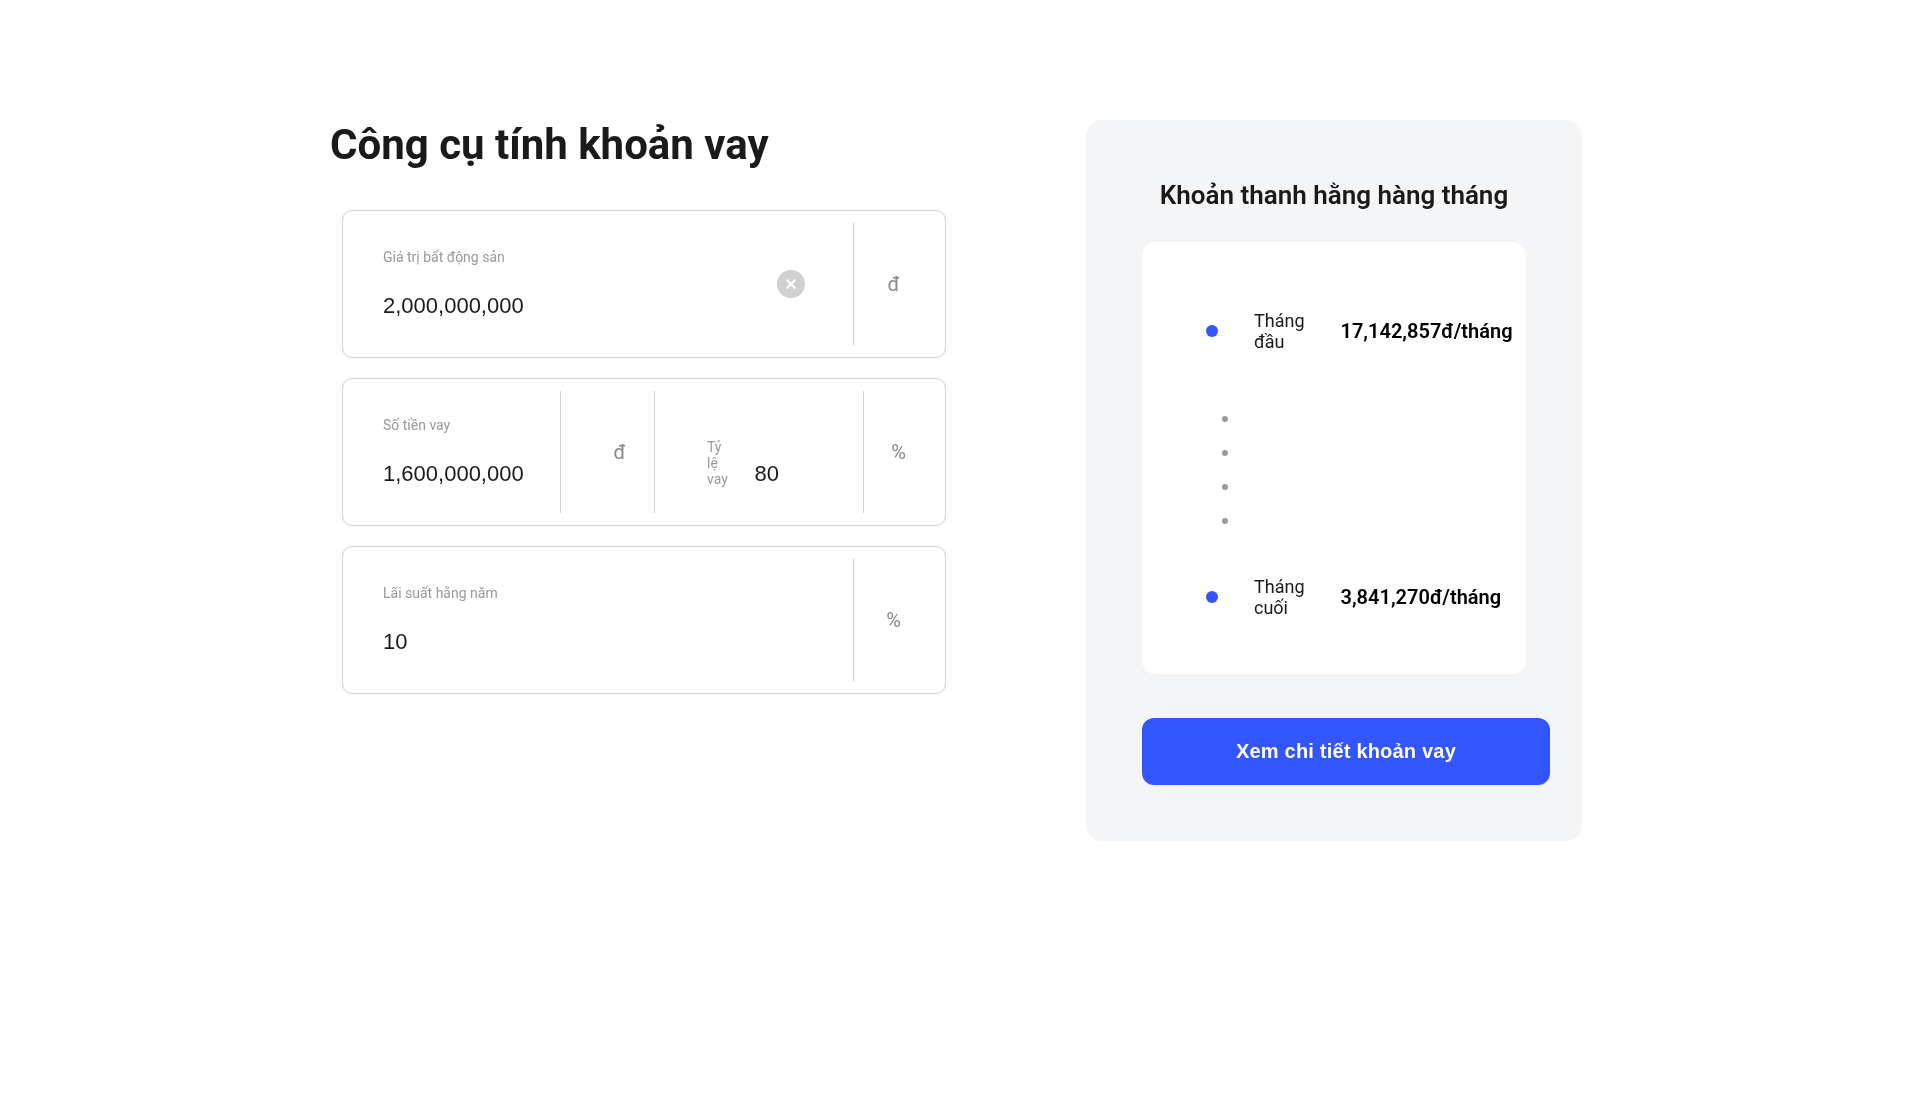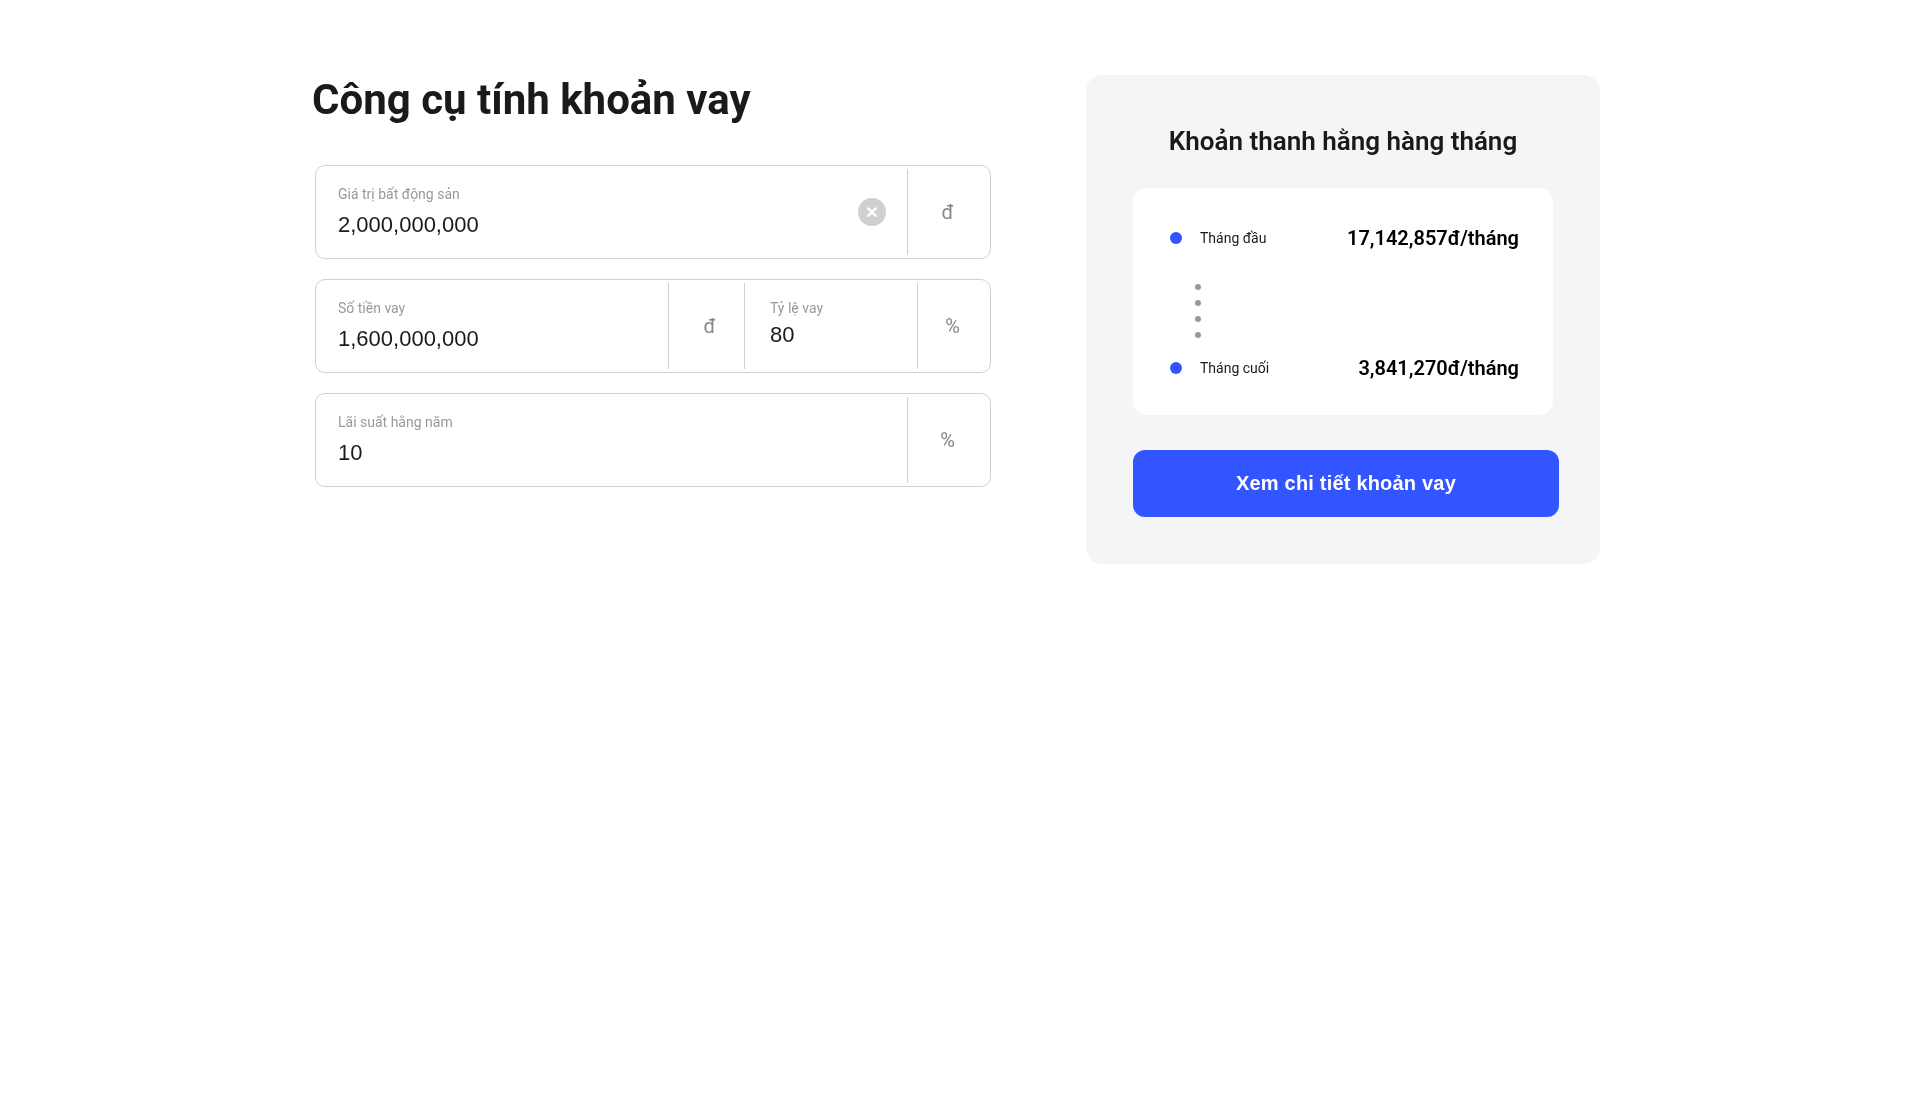--- a/index.html
+++ b/index.html
@@ -1,17 +1,17 @@
 <!DOCTYPE html>
 <html><head>
   <meta charset="utf-8">
   <style>
     * {
       box-sizing: border-box;
-      margin: 3px;
+      margin: 12px;
       padding: 0;
     }
 
     body {
       font-family: -apple-system, BlinkMacSystemFont, 'Segoe UI', Roboto, sans-serif;
       background: #ffffff;
       min-height: 1108px;
       display: flex;
       align-items: flex-start;
       justify-content: center;
@@ -142,21 +142,22 @@
       font-size: 20px;
       color: #888;
       border-right: 1.5px solid #d0d0d0;
       min-width: 70px;
     }
 
     .dual-right {
       flex: 0 0 160px;
       padding: 14px 16px;
       display: flex;
-      flex-direction: column;
+      flex-direction: row;
+      align-items: flex-end;
     }
 
     .dual-suffix-right {
       display: flex;
       align-items: center;
       justify-content: center;
       padding: 0 20px;
       font-size: 20px;
       color: #888;
       border-left: 1.5px solid #d0d0d0;
@@ -242,21 +243,21 @@
       height: 12px;
       border-radius: 50%;
       flex-shrink: 0;
     }
 
     .dot-blue {
       background: #3355ff;
     }
 
     .payment-item-label {
-      font-size: 14px;
+      font-size: 18px;
       color: #1a1a1a;
       font-weight: 400;
     }
 
     .payment-item-value {
       font-size: 20px;
       color: #000000;
       font-weight: 600;
     }
 

